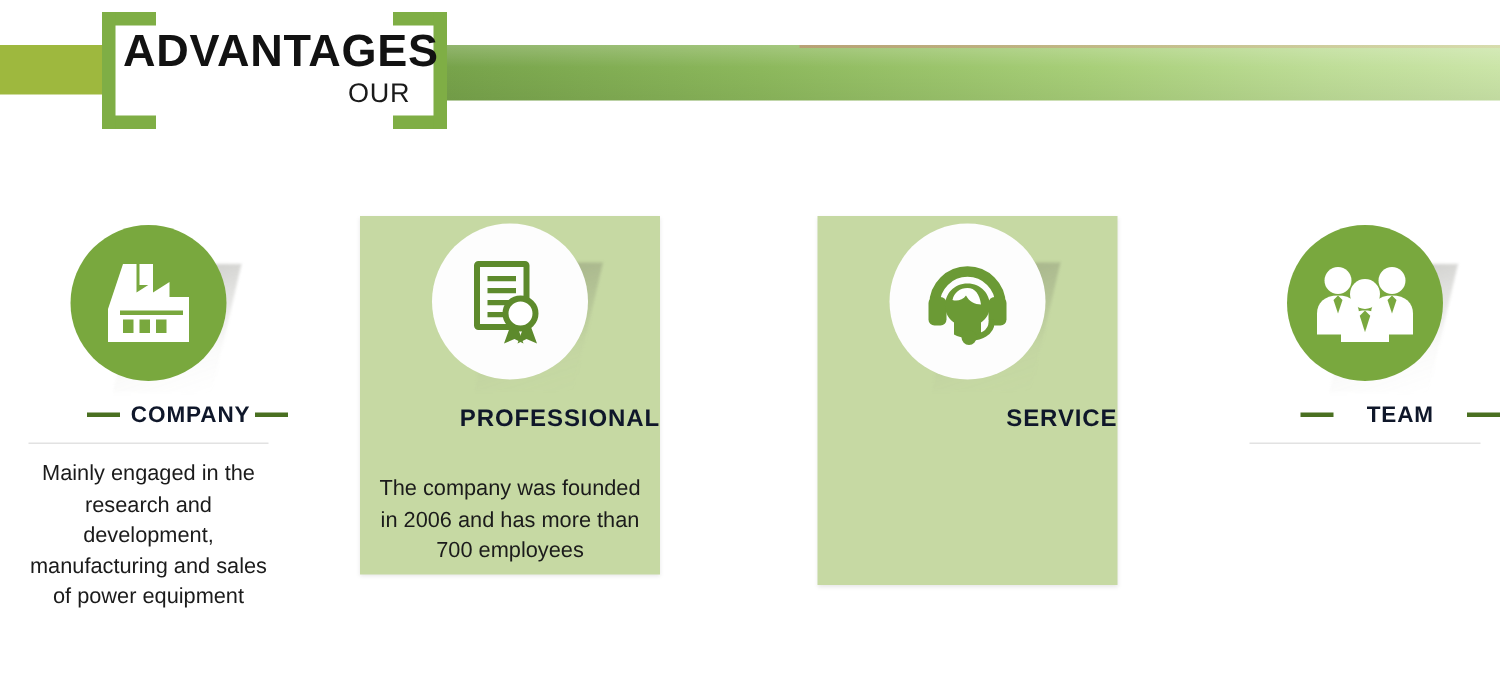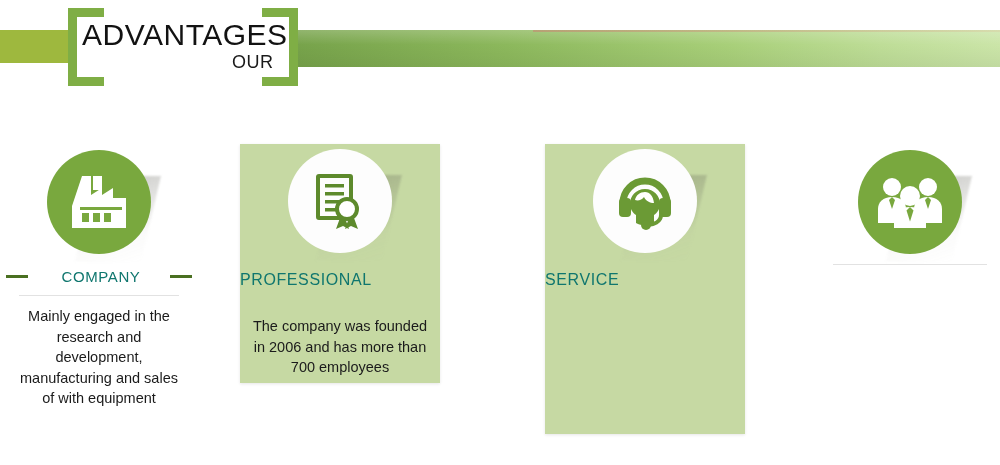--- a/index.html
+++ b/index.html
@@ -91,21 +91,21 @@
     left: 262px;
     top: 8px;
     border-right: 9px solid #7fae45;
   }
   .title-main {
     position: absolute;
     z-index: 5;
     left: 82px;
     top: 18px;
     font-size: 30px;
-    font-weight: normal;
+    font-weight: bold;
     color: #121212;
     letter-spacing: 0.5px;
     font-family: "Liberation Sans", sans-serif;
   }
   .title-sub {
     position: absolute;
     z-index: 5;
     left: 232px;
     top: 52px;
     font-size: 18px;
@@ -134,21 +134,21 @@
     padding-top: 5px;
   }
   .card.panel {
     background: #c6d9a3;
     padding-top: 5px;
     padding-bottom: 16px;
     box-shadow: 0 1px 3px rgba(0,0,0,0.10);
   }
   .card-0 { left: 6px;   width: 186px; }
   .card-1 { left: 240px; width: 200px; top: 44px; height: 239px; }
-  .card-2 { left: 545px; width: 200px; top: 44px; height: 290px; }
+  .card-2 { left: 545px; width: 200px; top: 44px; height: 246px; }
   .card-3 { left: 820px; width: 180px; }
 
   .icon-wrap {
     position: relative;
     width: 104px;
     height: 104px;
     margin: 0 auto;
   }
   .icon-circle {
     position: relative;
@@ -171,26 +171,26 @@
     height: 86px;
     transform: translateX(-14px) skewX(-13deg);
     background: linear-gradient(160deg, rgba(90,90,80,0.34), rgba(140,140,130,0.04) 72%, rgba(255,255,255,0) 100%);
     z-index: 1;
     filter: blur(1px);
   }
 
   .heading {
     margin-top: 14px;
     font-size: 15px;
-    font-weight: normal;
-    color: #0f766e;
+    font-weight: bold;
+    color: #0f172a;
     letter-spacing: 0.6px;
     display: flex;
     align-items: center;
-    justify-content: space-between;
+    justify-content: flex-end;
     font-family: "Liberation Sans", sans-serif;
   }
   .dash {
     display: inline-block;
     width: 22px;
     height: 3px;
     background: #4a7021;
   }
   .heading .dash.l { margin-right: 7px; }
   .heading .dash.r { margin-left: 3px; }
@@ -244,21 +244,21 @@
           <rect x="25" y="2" width="9" height="14" fill="#ffffff"></rect>
         </svg>
       </div>
     </div>
     <div class="heading">
       <span class="dash l"></span>
       <span>COMPANY</span>
       <span class="dash r"></span>
     </div>
     <div class="divider"></div>
-    <div class="body-text">Mainly engaged in the research and development, manufacturing and sales of with equipment</div>
+    <div class="body-text">Mainly engaged in the research and development, manufacturing and sales of power equipment</div>
   </div>
 
   <div class="card panel card-1">
     <div class="icon-wrap">
       <div class="icon-shadow"></div>
       <div class="icon-circle white">
         <svg width="60" height="60" viewBox="0 0 60 60">
           <rect x="8" y="5" width="33" height="42" rx="1" fill="none" stroke="#5d8a2c" stroke-width="4"></rect>
           <rect x="15" y="13" width="19" height="3.5" fill="#5d8a2c"></rect>
           <rect x="15" y="21" width="19" height="3.5" fill="#5d8a2c"></rect>
@@ -312,16 +312,21 @@
           <path d="M15 21 l-3 3 l3 9 l3 -9 z" fill="#79a83e"></path>
           <circle cx="51" cy="11" r="9" fill="#ffffff"></circle>
           <path d="M51 21 c-9 0 -14 5 -14 12 l0 14 h28 l0 -14 c0 -7 -5 -12 -14 -12 z" fill="#ffffff"></path>
           <path d="M51 21 l-3 3 l3 9 l3 -9 z" fill="#79a83e"></path>
           <circle cx="33" cy="20" r="10" fill="#ffffff"></circle>
           <path d="M33 31 c-10 0 -16 6 -16 13 l0 10 h32 l0 -10 c0 -7 -6 -13 -16 -13 z" fill="#ffffff"></path>
           <path d="M33 31 l-3.5 3.5 l3.5 11 l3.5 -11 z" fill="#79a83e"></path>
         </svg>
       </div>
     </div>
+    <div class="heading wide">
+      <span class="dash l"></span>
+      <span>TEAM</span>
+      <span class="dash r"></span>
+    </div>
     <div class="divider"></div>
   </div>
 
 </div>
 
 </body></html>

